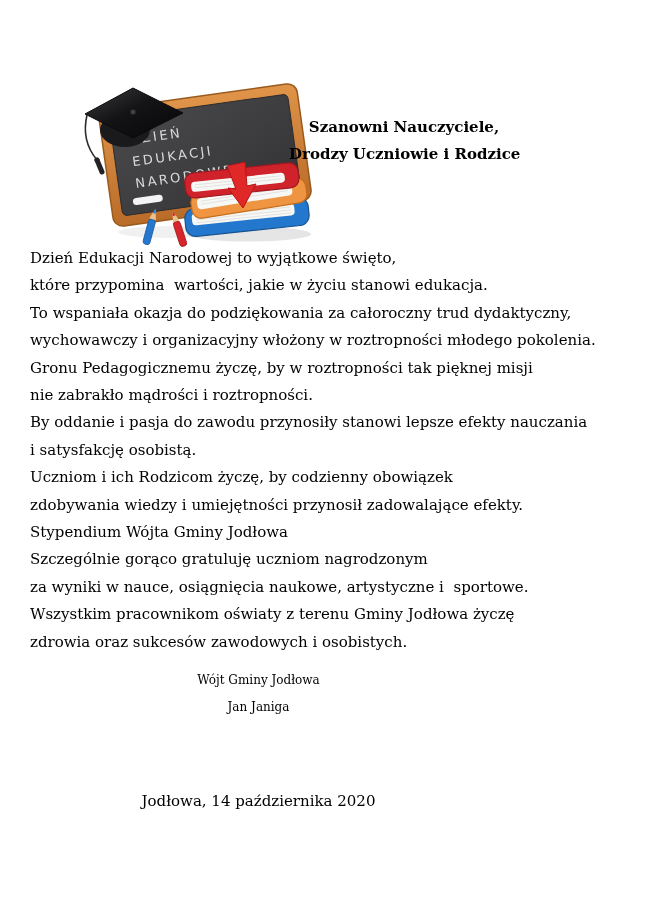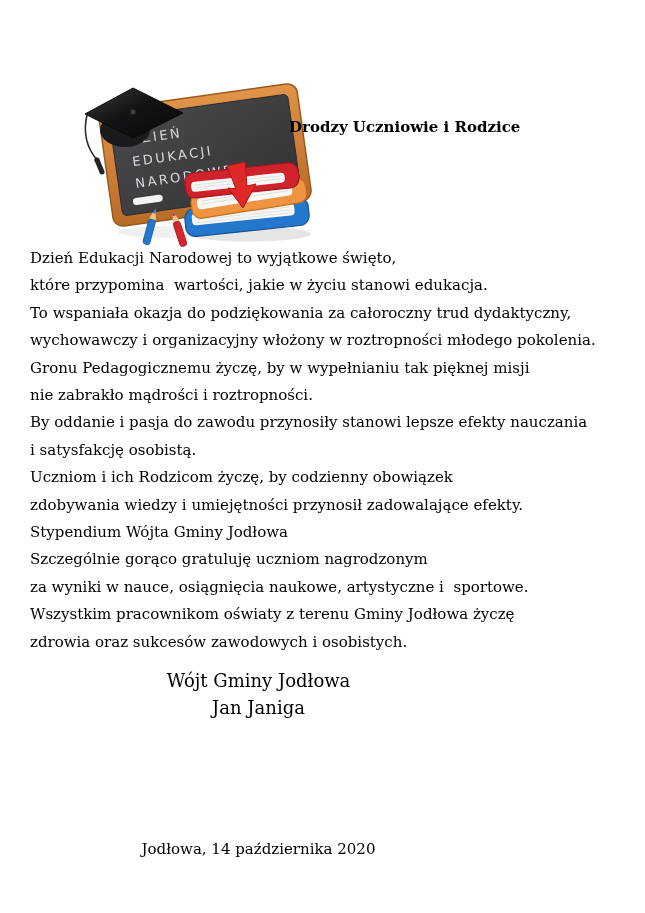--- a/index.html
+++ b/index.html
@@ -38,27 +38,27 @@
     font-size: 15px;
     line-height: 27.4px;
   }
   .line { white-space: pre; }
   .signature {
     position: absolute;
     left: 0;
     top: 667px;
     width: 517px;
     text-align: center;
-    font-size: 18px;
+    font-size: 12px;
     line-height: 27px;
   }
   .dateline {
     position: absolute;
     left: 0;
-    top: 840px;
+    top: 792px;
     width: 517px;
     text-align: center;
     font-size: 15px;
   }
   .board-text {
     font-family: "DejaVu Sans", sans-serif;
     font-size: 13px;
     letter-spacing: 2.5px;
     fill: #d9d9d9;
   }
@@ -135,29 +135,30 @@
         <g transform="rotate(-18 103.5 147)">
           <rect x="100" y="139" width="7" height="26" rx="3" fill="#d8242b" stroke="#a01820" stroke-width="0.8"></rect>
           <polygon points="100,139 107,139 103.5,128" fill="#e9c18f"></polygon>
           <polygon points="102,133 105,133 103.5,128" fill="#d8242b"></polygon>
         </g>
       </g>
     </svg>
   </div>
 
   <div class="salutation">
+    <div class="line">Szanowni Nauczyciele,</div>
     <div class="line">Drodzy Uczniowie i Rodzice</div>
   </div>
 
   <div class="body-text">
     <div class="line">Dzień Edukacji Narodowej to wyjątkowe święto,</div>
     <div class="line">które przypomina  wartości, jakie w życiu stanowi edukacja.</div>
     <div class="line">To wspaniała okazja do podziękowania za całoroczny trud dydaktyczny,</div>
     <div class="line">wychowawczy i organizacyjny włożony w roztropności młodego pokolenia.</div>
-    <div class="line">Gronu Pedagogicznemu życzę, by w wypełnianiu tak pięknej misji</div>
+    <div class="line">Gronu Pedagogicznemu życzę, by w roztropności tak pięknej misji</div>
     <div class="line">nie zabrakło mądrości i roztropności.</div>
     <div class="line">By oddanie i pasja do zawodu przynosiły stanowi lepsze efekty nauczania</div>
     <div class="line">i satysfakcję osobistą.</div>
     <div class="line">Uczniom i ich Rodzicom życzę, by codzienny obowiązek</div>
     <div class="line">zdobywania wiedzy i umiejętności przynosił zadowalające efekty.</div>
     <div class="line">Stypendium Wójta Gminy Jodłowa</div>
     <div class="line">Szczególnie gorąco gratuluję uczniom nagrodzonym</div>
     <div class="line">za wyniki w nauce, osiągnięcia naukowe, artystyczne i  sportowe.</div>
     <div class="line">Wszystkim pracownikom oświaty z terenu Gminy Jodłowa życzę</div>
     <div class="line">zdrowia oraz sukcesów zawodowych i osobistych.</div>

